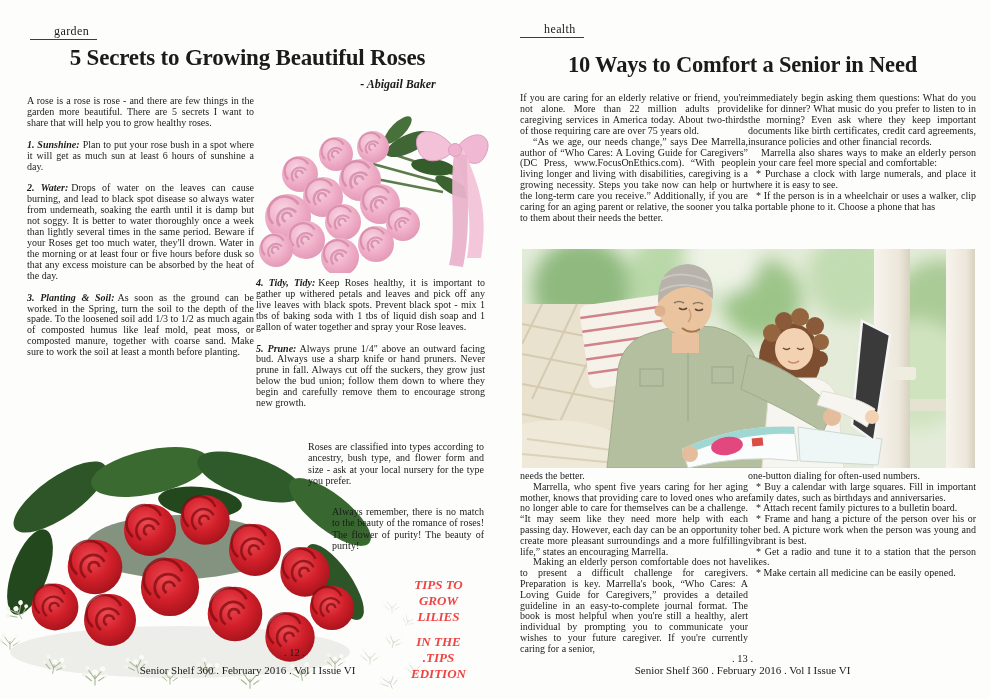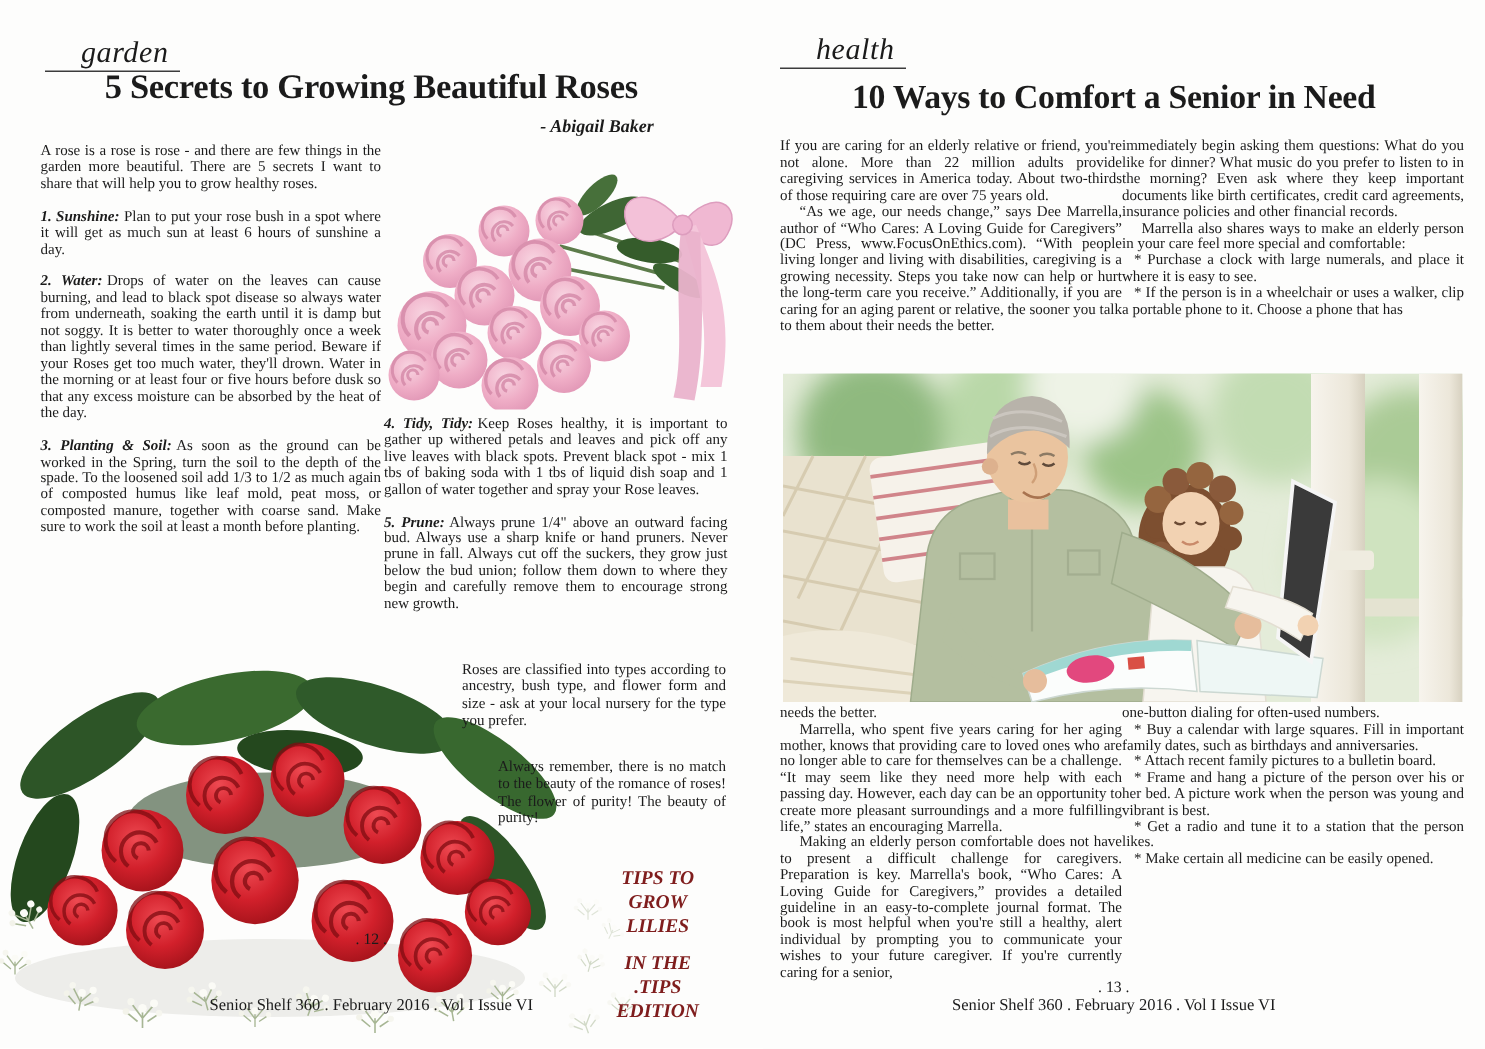--- a/index.html
+++ b/index.html
@@ -1,34 +1,34 @@
 <!DOCTYPE html>
 <html><head>
 <meta charset="utf-8">
 <style>
   html,body{margin:0;padding:0;background:#ffffff;}
   #canvas{position:relative;width:990px;height:699px;background:#fdfdfc;overflow:hidden;
           font-family:"Liberation Serif","DejaVu Serif",serif;color:#1b1b1b;}
   .page{position:absolute;top:0;width:495px;height:699px;}
   #page-left{left:0;}
   #page-right{left:495px;}
-  .section-label{position:absolute;font-style:italic;font-size:20px;letter-spacing:.4px;
+  .section-label{position:absolute;font-size:12px;letter-spacing:.4px;
                  border-bottom:1.5px solid #3c3c3c;padding:0 8px 0 24px;}
   .article-title{position:absolute;left:0;width:100%;text-align:center;font-weight:bold;
                  font-size:23px;letter-spacing:-.2px;}
   .byline{position:absolute;font-size:12px;font-weight:bold;font-style:italic;text-align:center;}
   .textblock{position:absolute;font-size:10px;line-height:10.9px;text-align:justify;z-index:2;}
   .textblock p{margin:0 0 11px 0;}
   .textblock p:last-child{margin-bottom:0;}
   .flow p{margin:0;}
   .lead{font-weight:bold;font-style:italic;margin-right:3px;}
   .indent{text-indent:13px;}
   .bullet{text-indent:8px;}
   .note{position:absolute;font-size:10px;line-height:11.4px;text-align:justify;z-index:2;}
-  .teaser{position:absolute;color:#7f1d1d;font-weight:bold;font-style:italic;font-size:13px;
+  .teaser{position:absolute;color:#ef4444;font-weight:bold;font-style:italic;font-size:13px;
           line-height:16px;text-align:center;z-index:3;font-family:Liberation Serif, serif;}
   .pagenum{position:absolute;left:0;width:100%;text-align:center;font-size:10.5px;z-index:4;}
   .pagefoot{position:absolute;left:0;width:100%;text-align:center;font-size:11px;z-index:4;}
   .photo{position:absolute;z-index:1;}
   svg{display:block;}
 </style>
 </head>
 <body>
 
 <div id="canvas">
@@ -164,21 +164,21 @@
       <div>TIPS TO</div>
       <div>GROW</div>
       <div>LILIES</div>
     </div>
     <div class="teaser" style="left:386px;top:634px;width:105px;">
       <div>IN THE</div>
       <div>.TIPS</div>
       <div>EDITION</div>
     </div>
 
-    <div class="pagenum" style="top:621px;">. 12 .</div>
+    <div class="pagenum" style="top:647px;padding-left:47px;">. 12 .</div>
     <div class="pagefoot" style="top:664px;">Senior Shelf 360 . February 2016 . Vol I Issue VI</div>
   </div>
 
   <div class="page" id="page-right">
 
     <div class="section-label" style="left:25px;top:22px;">health</div>
 
     <div class="article-title" style="top:52px;font-size:22.5px;">10 Ways to Comfort a Senior in Need</div>
 
     <div class="textblock flow" style="left:25px;top:93px;width:228px;">

